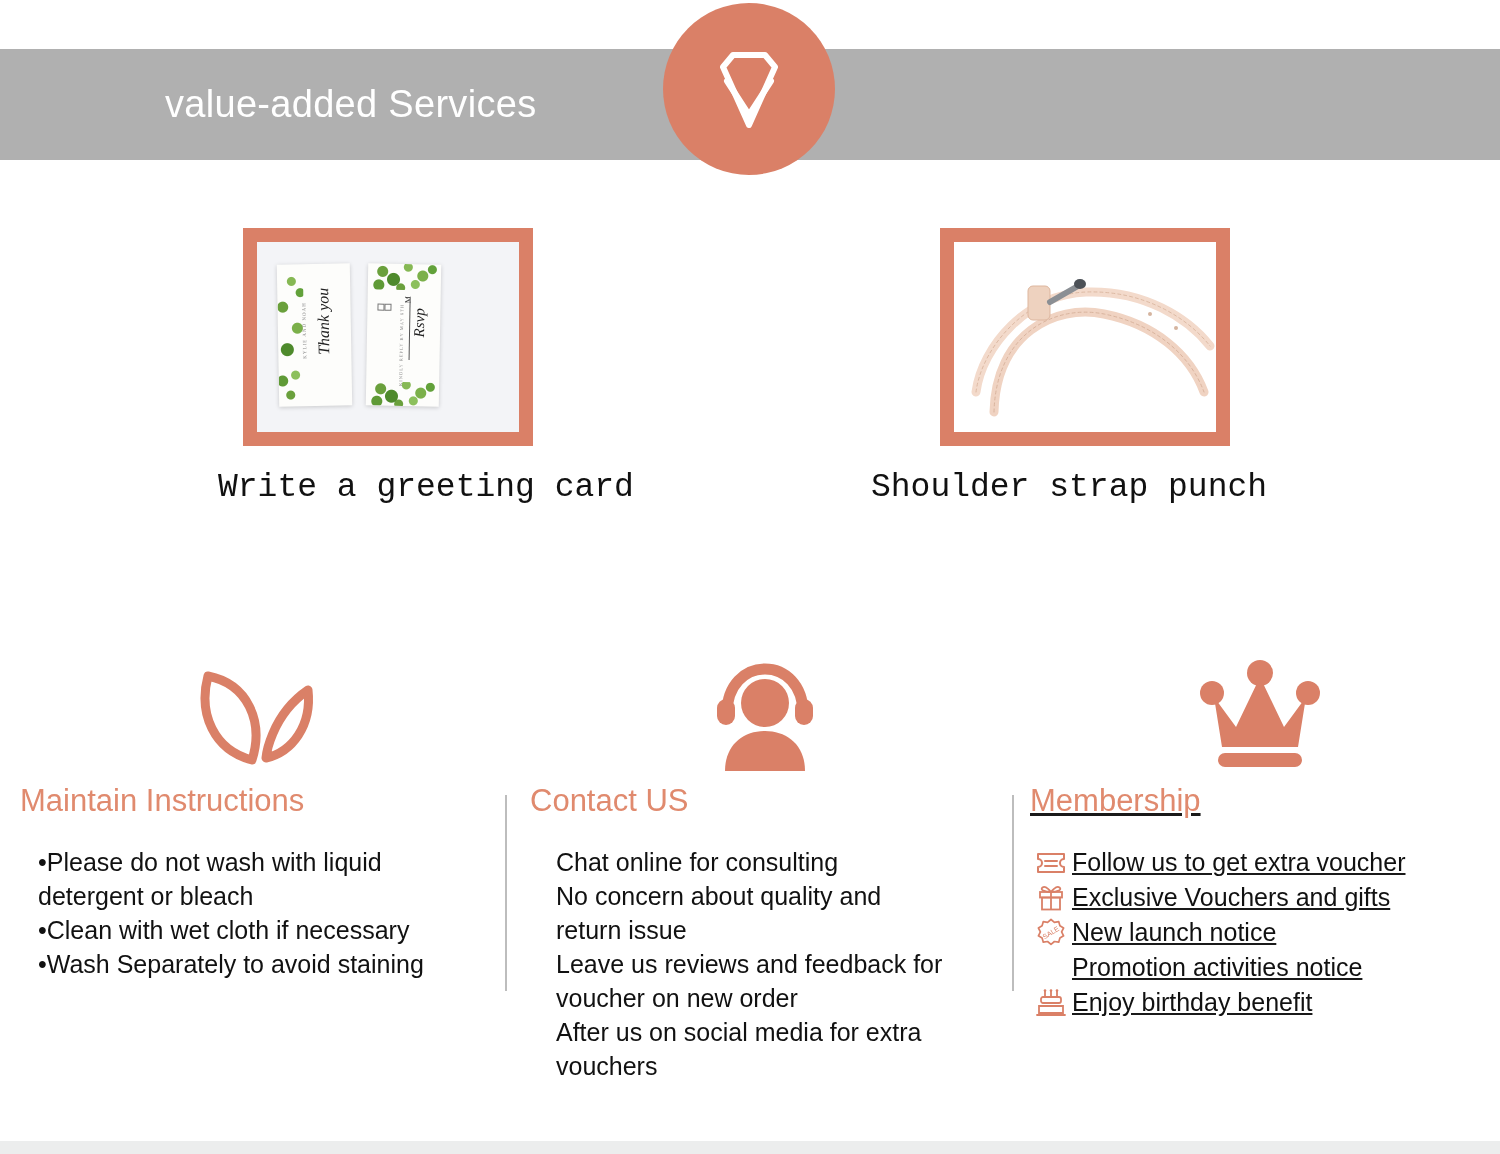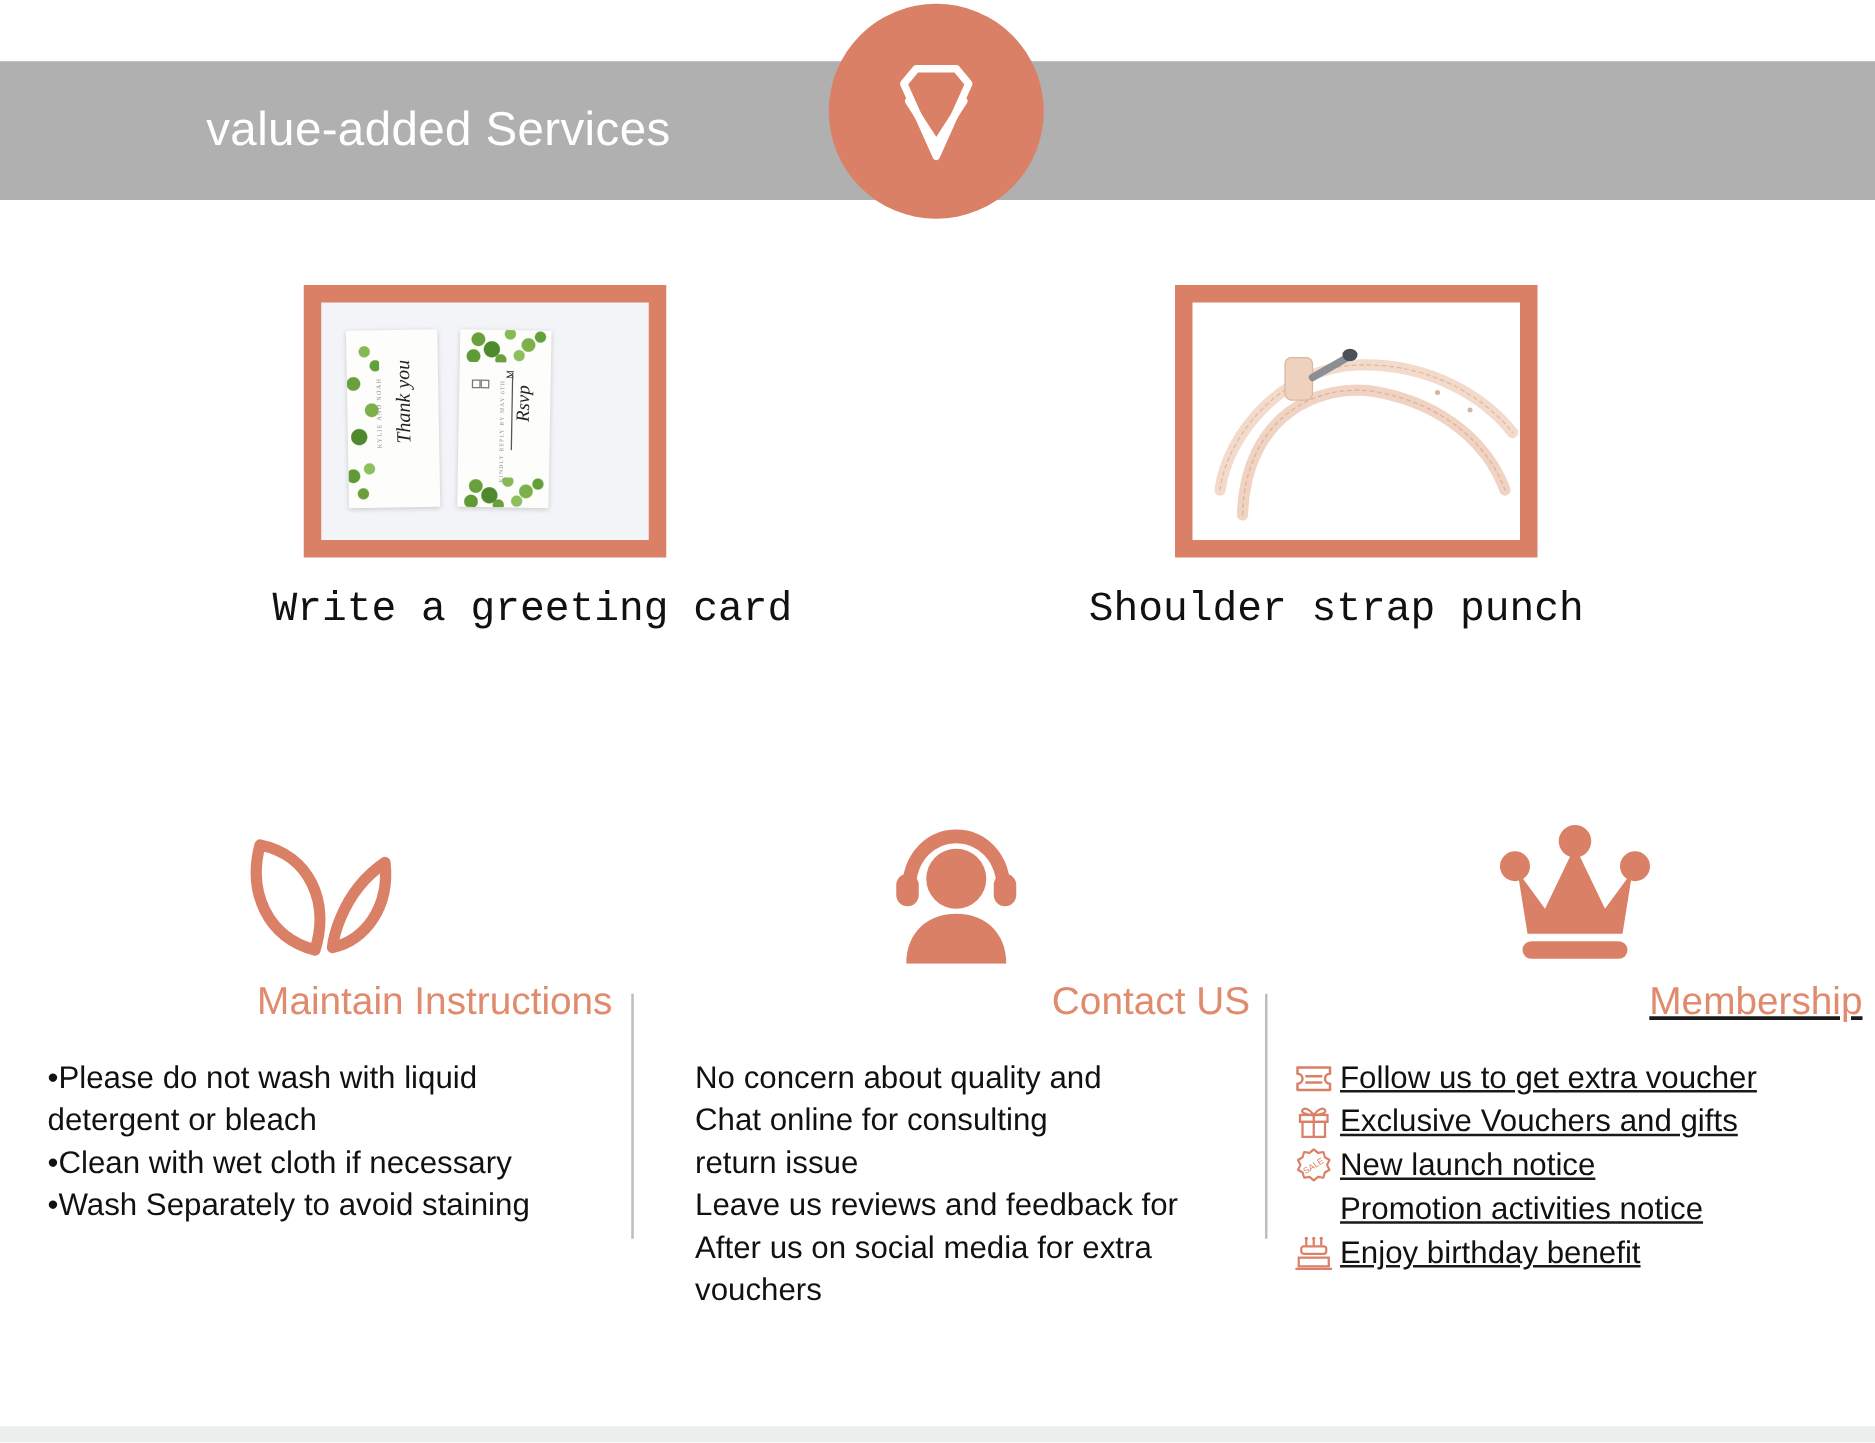--- a/index.html
+++ b/index.html
@@ -116,21 +116,21 @@
 
   
   .cols{position:absolute;left:0;top:655px;width:1500px;height:480px;}
   .col{position:absolute;top:0;}
   .col.c1{left:20px;width:470px;}
   .col.c2{left:530px;width:470px;}
   .col.c3{left:1030px;width:460px;text-decoration:underline;}
 
   .col-icon{height:120px;display:flex;align-items:center;justify-content:center;}
   .col-title{
-    text-align:right;font-size:31px;color:#e08a6e;
+    text-align:left;font-size:31px;color:#e08a6e;
     margin-top:8px;white-space:nowrap;
   }
   .col-body{
     margin-top:26px;font-size:25px;line-height:1.36;color:#111;
   }
   .col.c1 .col-body{padding-left:18px;}
   .col.c2 .col-body{padding-left:26px;}
   .col-body .ln{display:block;}
 
   .mem-list{margin-top:26px;}
@@ -238,24 +238,25 @@
         <svg width="104" height="112" viewBox="0 0 104 112">
           <path d="M14 54 C14 26, 32 10, 52 10 C72 10, 90 26, 90 54" fill="none" stroke="#da8067" stroke-width="11" stroke-linecap="round"></path>
           <rect x="4" y="40" width="18" height="26" rx="9" fill="#da8067"></rect>
           <rect x="82" y="40" width="18" height="26" rx="9" fill="#da8067"></rect>
           <circle cx="52" cy="44" r="24" fill="#da8067"></circle>
           <path d="M12 112 C12 86, 30 72, 52 72 C74 72, 92 86, 92 112 Z" fill="#da8067"></path>
         </svg>
       </div>
       <div class="col-title">Contact US</div>
       <div class="col-body">
+        <span class="ln">Chat online for consulting</span>
         <span class="ln">No concern about quality and</span>
-        <span class="ln">Chat online for consulting</span>
         <span class="ln">return issue</span>
         <span class="ln">Leave us reviews and feedback for</span>
+        <span class="ln">voucher on new order</span>
         <span class="ln">After us on social media for extra</span>
         <span class="ln">vouchers</span>
       </div>
     </div>
 
     <div class="col c3">
       <div class="col-icon">
         <svg width="136" height="112" viewBox="0 0 136 112">
           <path d="M22 38 L44 68 L68 18 L92 68 L114 38 L106 88 L30 88 Z" fill="#da8067"></path>
           <circle cx="20" cy="34" r="12" fill="#da8067"></circle>

